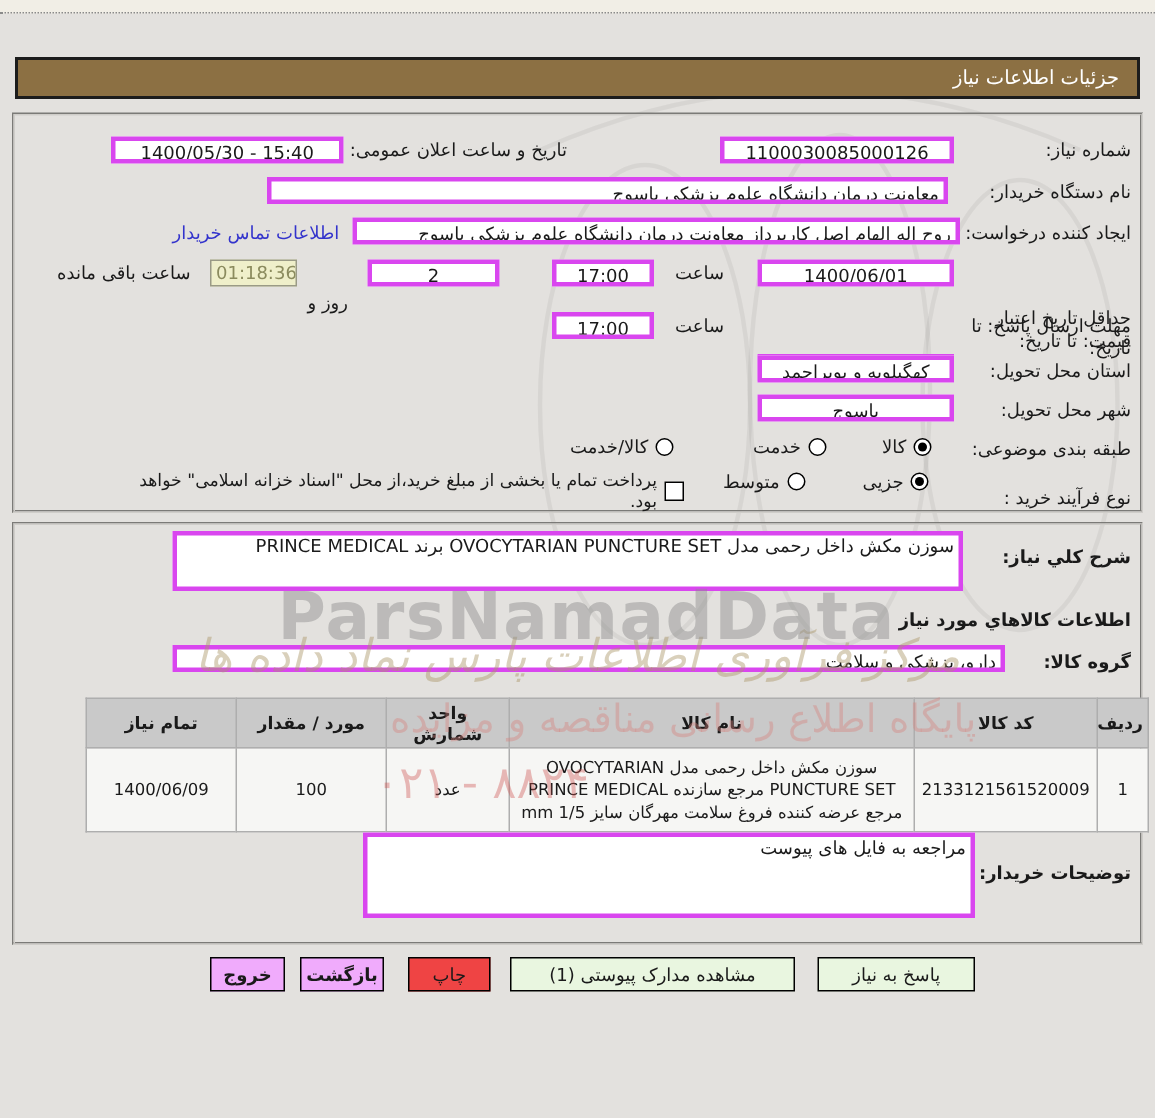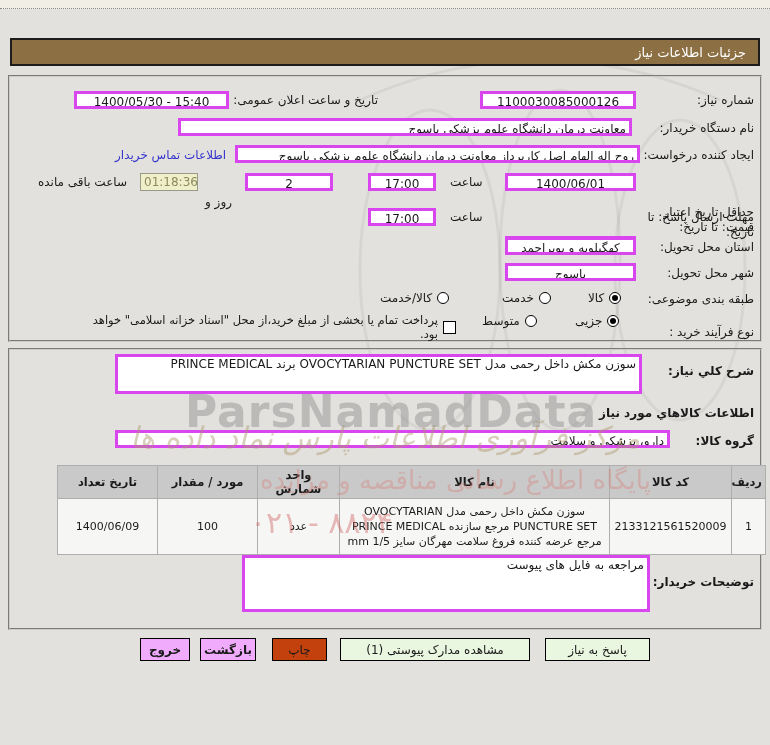--- a/index.html
+++ b/index.html
@@ -61,21 +61,21 @@
     border:1px solid #aeaeae; text-align:center; vertical-align:middle; padding:2px 3px;
   }
   table.goods th { background:#c9c9c9; height:22px; font-size:11.5px; }
   table.goods td { background:#f6f6f4; height:56px; line-height:15px; }
   .btn {
     position:absolute; top:638px; height:23px; border:1px solid #000;
     display:flex; align-items:center; justify-content:center;
     font-size:12px; cursor:pointer;
   }
   .btn.green { background:#e9f6e0; }
-  .btn.white { background:#c2410c; }
+  .btn.white { background:#ef4444; }
   .btn.pink  { background:#f0abfc;font-weight:bold; }
   
   .wm { position:absolute; pointer-events:none; white-space:nowrap; }
   .wm-brand {
     top:386px; left:185px; font-size:44px; font-weight:bold;
     color:rgba(140,140,140,0.45); letter-spacing:1px; direction:ltr;
   }
   .wm-fa1 { top:420px; left:130px; font-size:30px; color:rgba(170,150,105,0.45); font-style:italic; }
   .wm-fa2 { top:465px; left:260px; font-size:26px; color:rgba(215,130,125,0.40); }
   .wm-phone { top:505px; left:250px; font-size:30px; color:rgba(205,80,75,0.38); direction:ltr; }
@@ -179,21 +179,21 @@
         <col style="width:100px">
         <col style="width:100px">
     </colgroup>
     <thead>
       <tr>
         <th>ردیف</th>
         <th>کد کالا</th>
         <th>نام کالا</th>
         <th>واحد شمارش</th>
         <th>مورد / مقدار</th>
-        <th>تاریخ تعداد</th>
+        <th>تمام نیاز</th>
       </tr>
     </thead>
     <tbody>
       <tr>
         <td>1</td>
         <td class="ltr">2133121561520009</td>
         <td>سوزن مکش داخل رحمی مدل OVOCYTARIAN PUNCTURE SET مرجع سازنده PRINCE MEDICAL مرجع عرضه کننده فروغ سلامت مهرگان سایز 1/5 mm</td>
         <td>عدد</td>
         <td class="ltr">100</td>
         <td class="ltr">1400/06/09</td>

